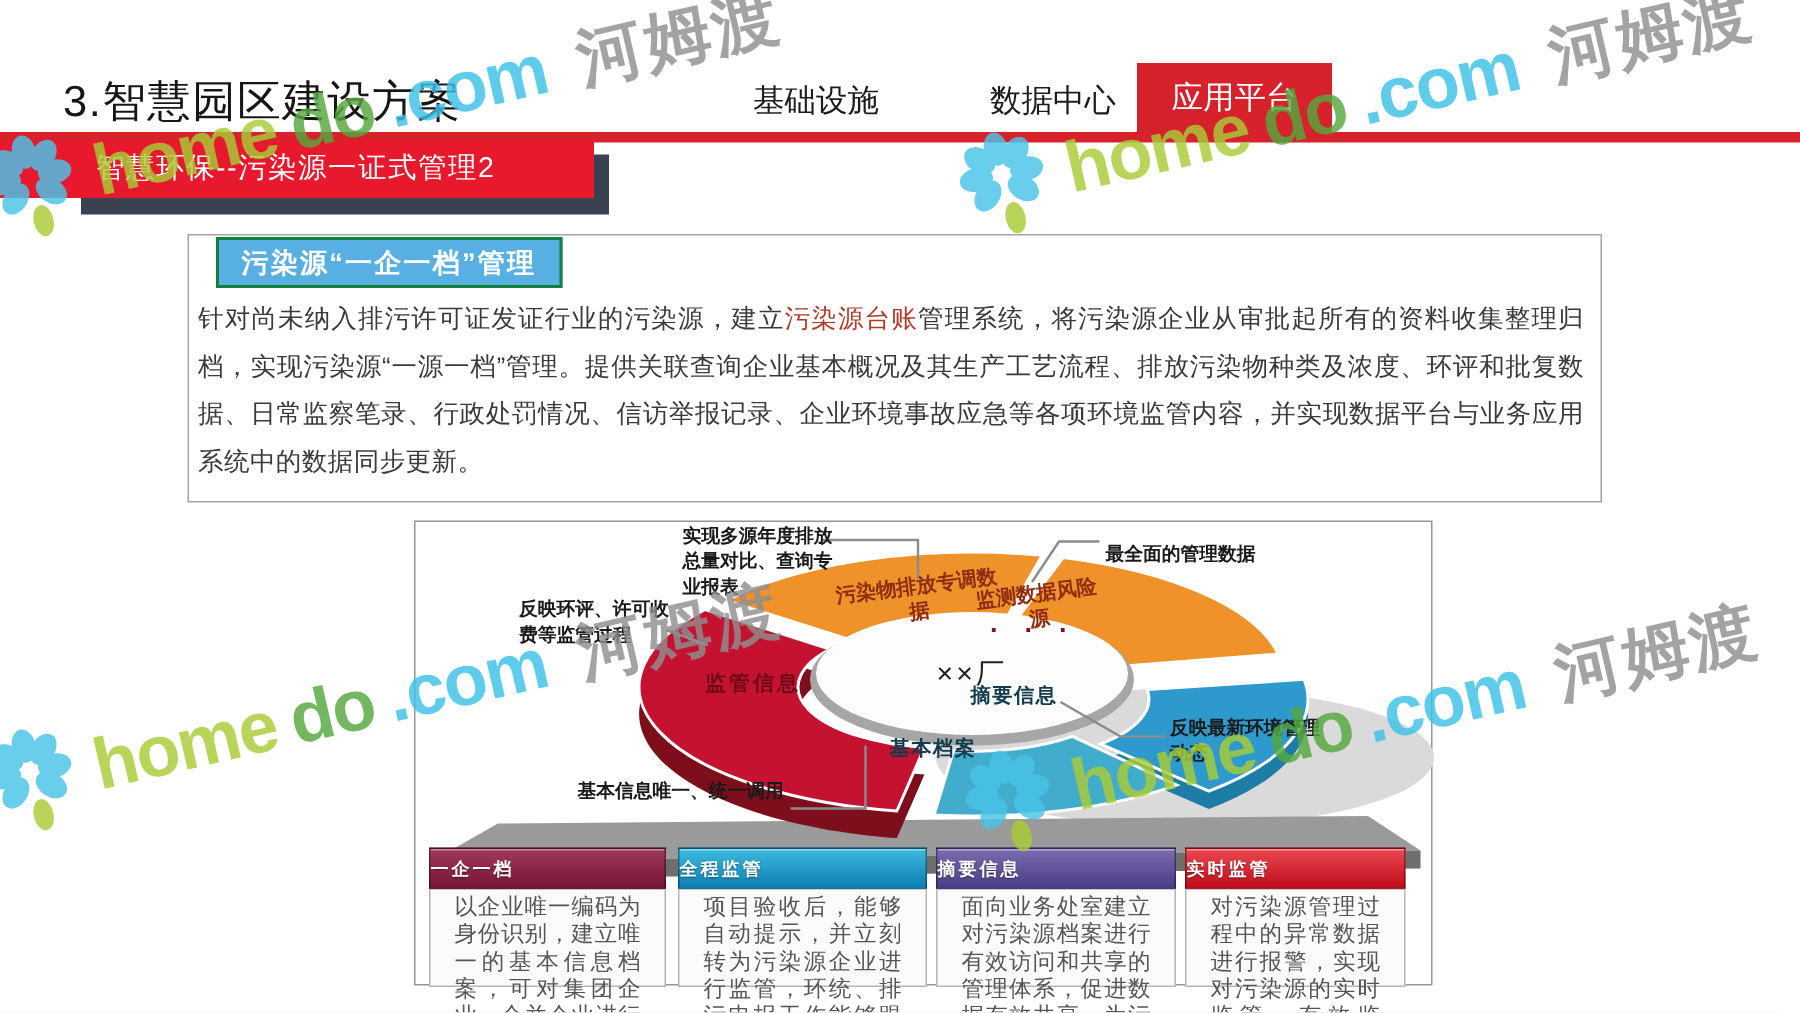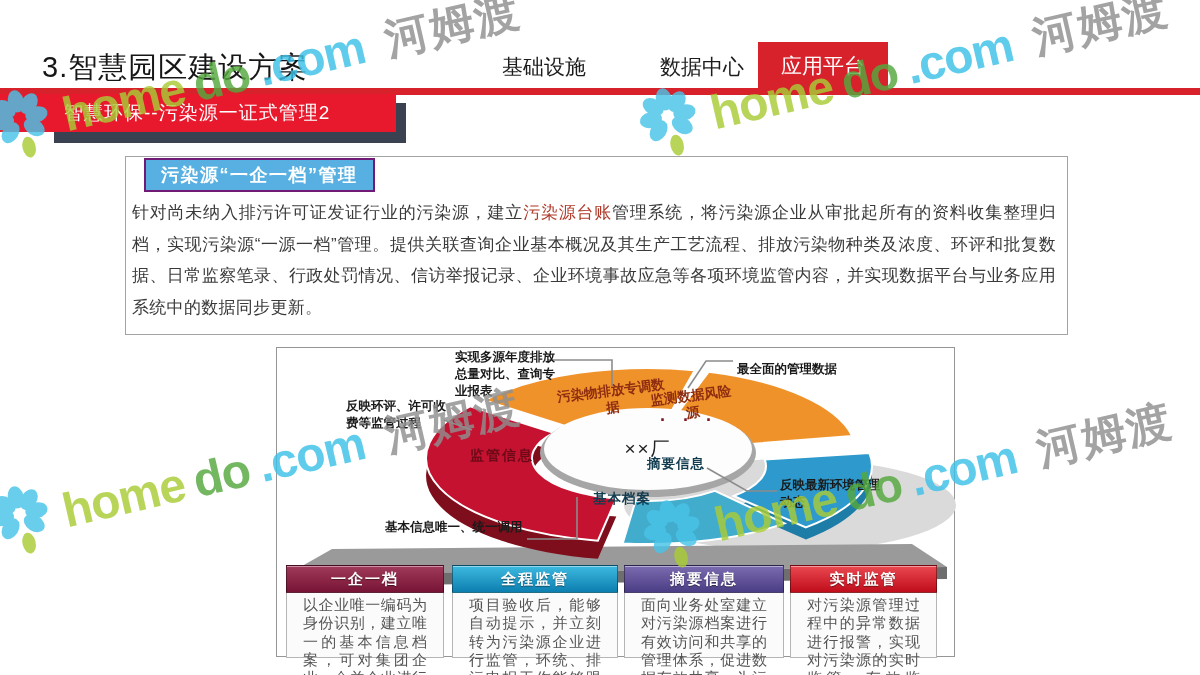--- a/index.html
+++ b/index.html
@@ -14,21 +14,21 @@
   .tab-active{position:absolute;left:758px;top:42px;width:130px;height:48px;line-height:48px;
               text-align:center;font-size:21px;color:#ffffff;background:#d7212b;z-index:3;}
   .red-rule{position:absolute;left:0;top:88px;width:1200px;height:7px;background:#d7212b;z-index:2;}
 
   .banner-shadow{position:absolute;left:54px;top:103px;width:352px;height:40px;background:#3a4150;z-index:3;}
   .banner{position:absolute;left:0;top:94px;width:396px;height:38px;background:#e8192c;z-index:4;
           color:#ffffff;font-size:19px;line-height:38px;padding-left:64px;box-sizing:border-box;letter-spacing:1px;}
 
   
   .content-panel{position:absolute;left:125px;top:156px;width:941px;height:177px;border:1px solid #a3a3a3;background:#fff;z-index:2;}
-  .chip{position:absolute;left:144px;top:158px;background:#57b0e1;border:2px solid #701a75;color:#ffffff;
+  .chip{position:absolute;left:144px;top:158px;background:#57b0e1;border:2px solid #15803d;color:#ffffff;
         font-size:18px;font-weight:bold;letter-spacing:1.5px;padding:3px 15px;z-index:5;}
   .para{position:absolute;left:132px;top:197px;width:924px;font-size:17px;line-height:31.5px;color:#3a3a3a;
         text-align:justify;z-index:4;letter-spacing:0.3px;}
   .para .hl{color:#b03a2a;}
 
   
   .diagram-panel{position:absolute;left:276px;top:347px;width:677px;height:308px;border:1px solid #969696;background:#fff;z-index:2;}
   svg.overlay{position:absolute;left:0;top:0;z-index:4;pointer-events:none;}
 
   .seg-label{position:absolute;z-index:6;font-weight:bold;text-align:center;pointer-events:none;}
@@ -47,21 +47,21 @@
   .co3{left:346px;top:398px;width:112px;}
   .co4{left:780px;top:477px;width:112px;}
   .co5{left:385px;top:519px;width:152px;}
 
   
   .card{position:absolute;top:565px;height:88px;z-index:7;box-sizing:border-box;}
   .card1{left:286px;width:158px;}
   .card2{left:452px;width:166px;}
   .card3{left:624px;width:160px;}
   .card4{left:790px;width:147px;}
-  .card-head{height:26px;line-height:26px;text-align:center;color:#fff;font-size:15px;font-weight:bold;
+  .card-head{height:26px;line-height:26px;text-align:left;color:#fff;font-size:12px;font-weight:bold;
              border:1px solid rgba(0,0,0,.4);box-shadow:inset 0 1px 0 rgba(255,255,255,.45);
              text-shadow:0 1px 1px rgba(0,0,0,.45);letter-spacing:2px;}
   .card-body{height:58px;background:#fbfbfb;border:1px solid #b5b5b5;border-top:none;padding:3px 16px;
              font-size:15px;line-height:1.22;color:#555;text-align:justify;}
 
   
   .wm{position:absolute;display:flex;align-items:center;gap:10px;z-index:40;opacity:.82;
       transform:rotate(-13deg);transform-origin:40px 50%;pointer-events:none;white-space:nowrap;}
   .wm1{left:-12px;top:86px;} .wm2{left:636px;top:84px;} .wm3{left:-12px;top:482px;} .wm4{left:640px;top:496px;}
   .wm-latin{font-size:48px;font-weight:bold;letter-spacing:-1px;}

